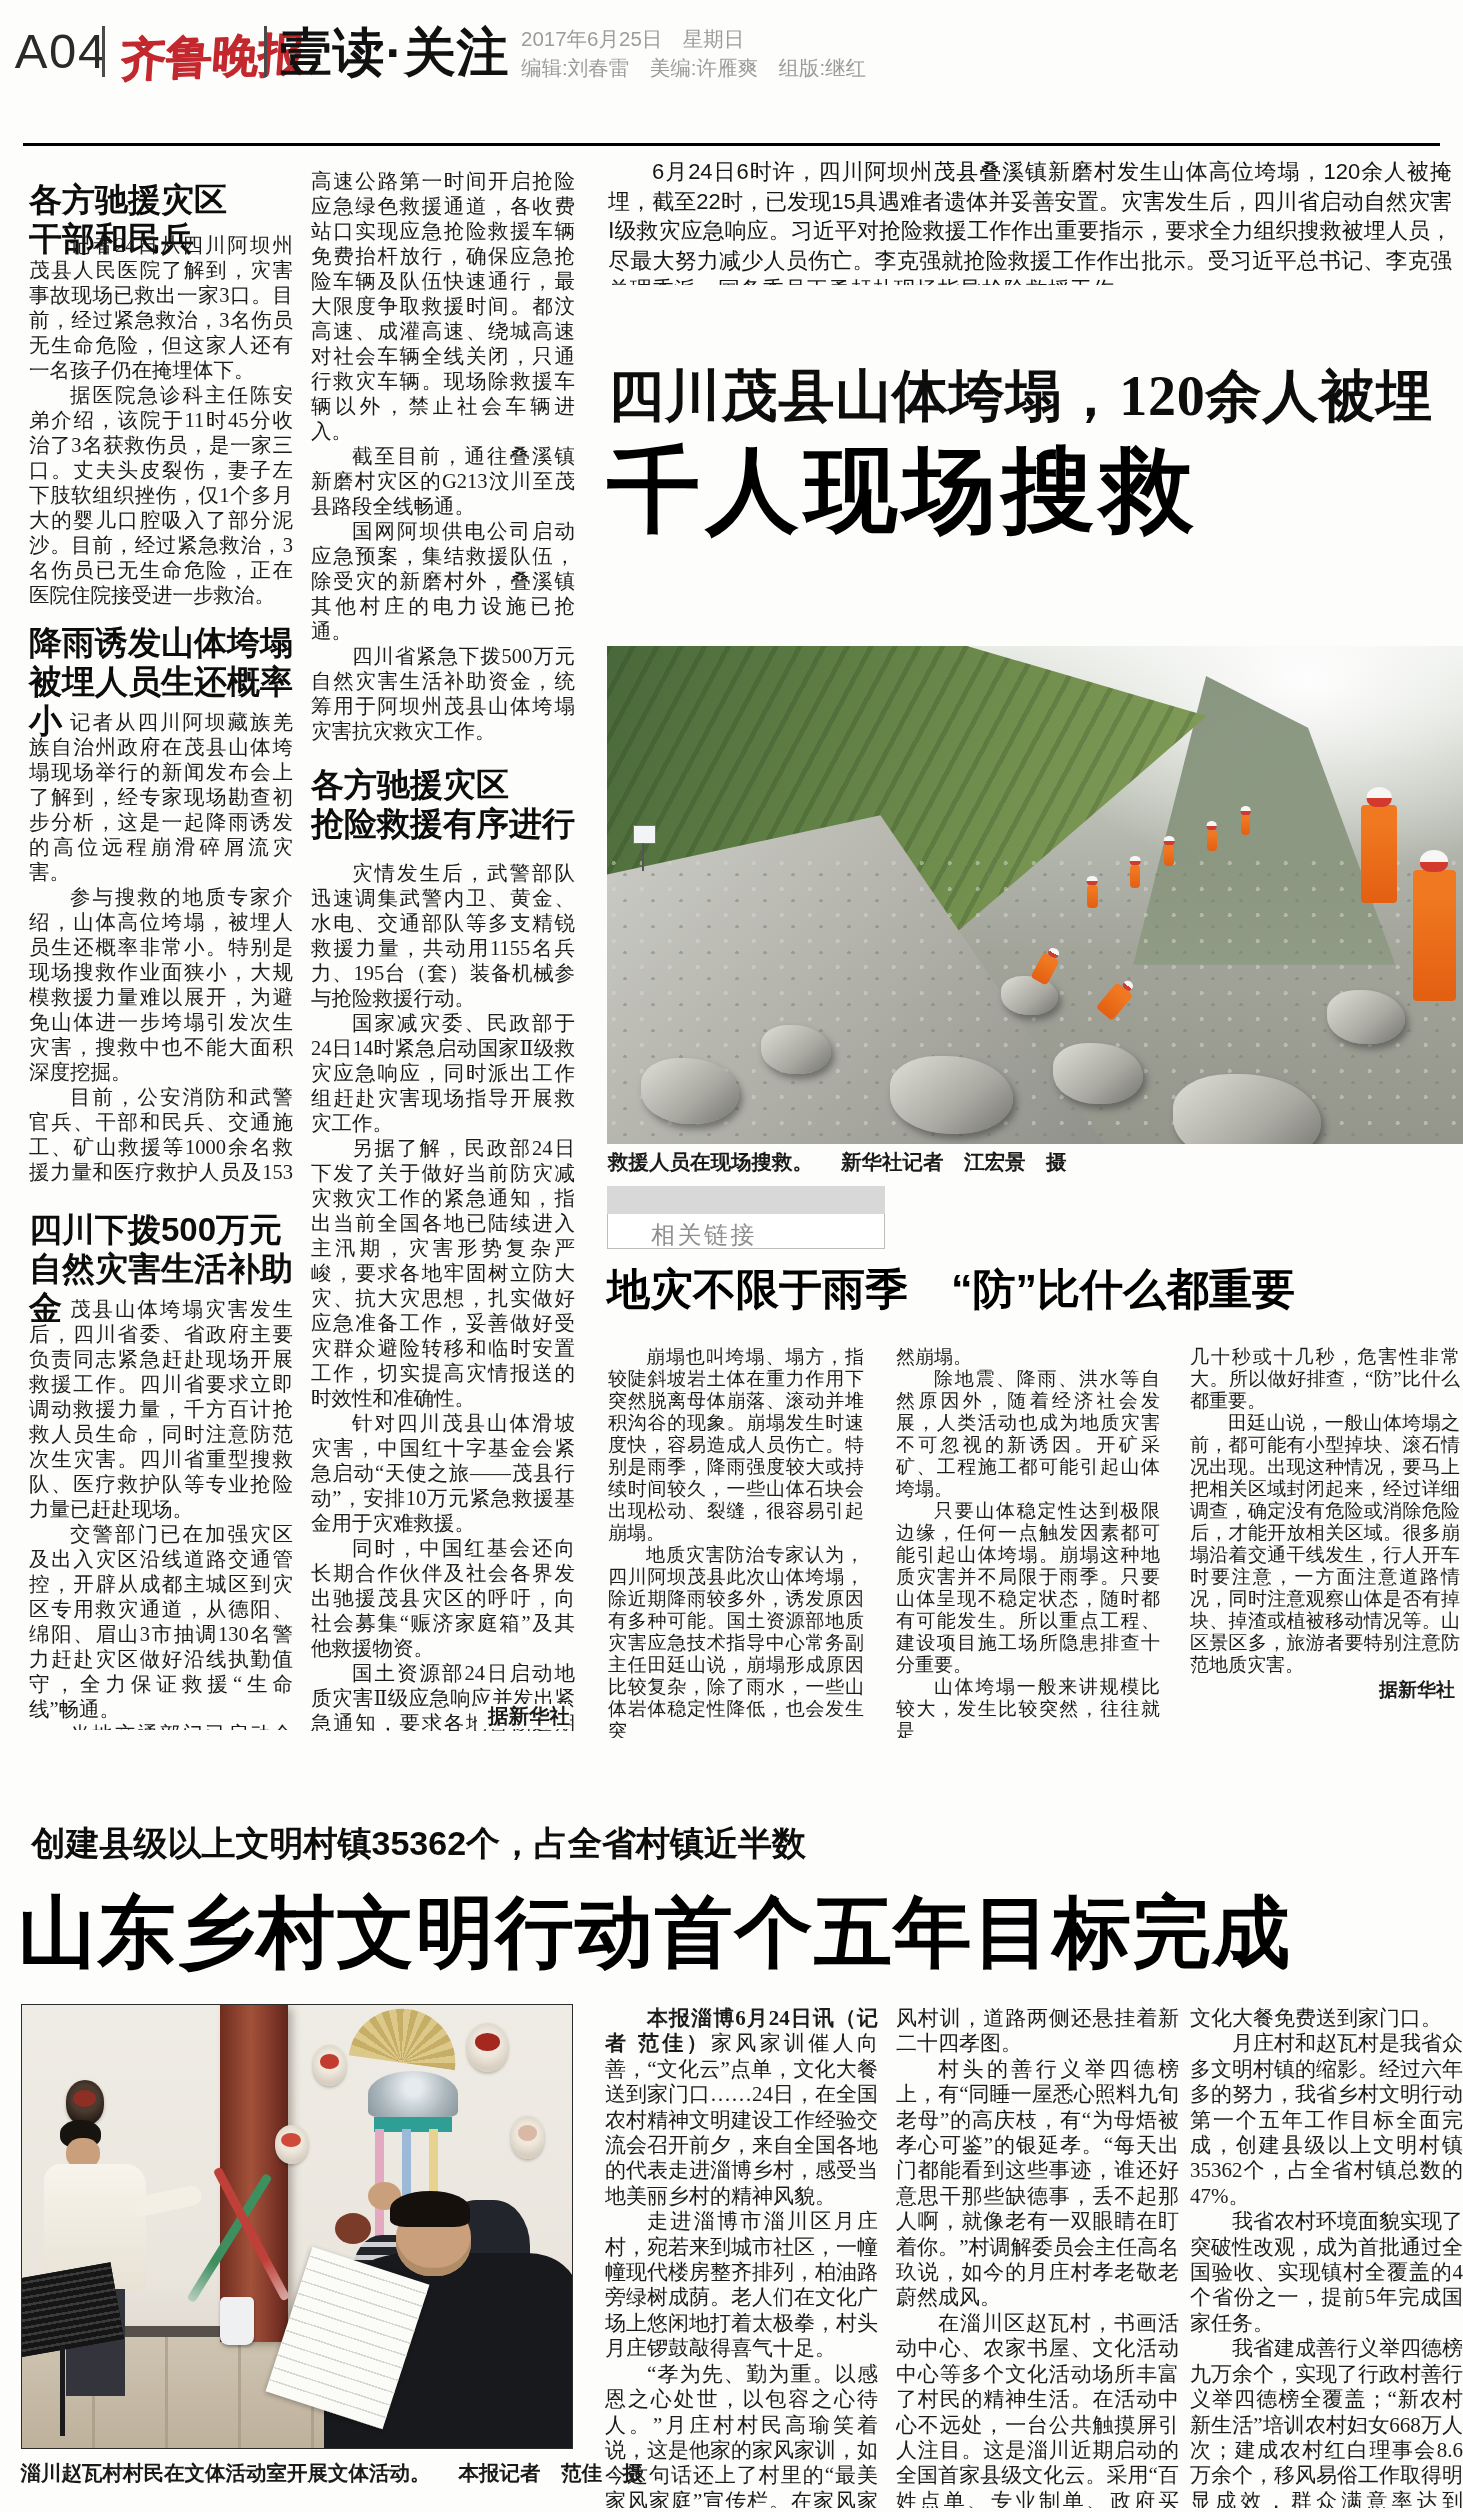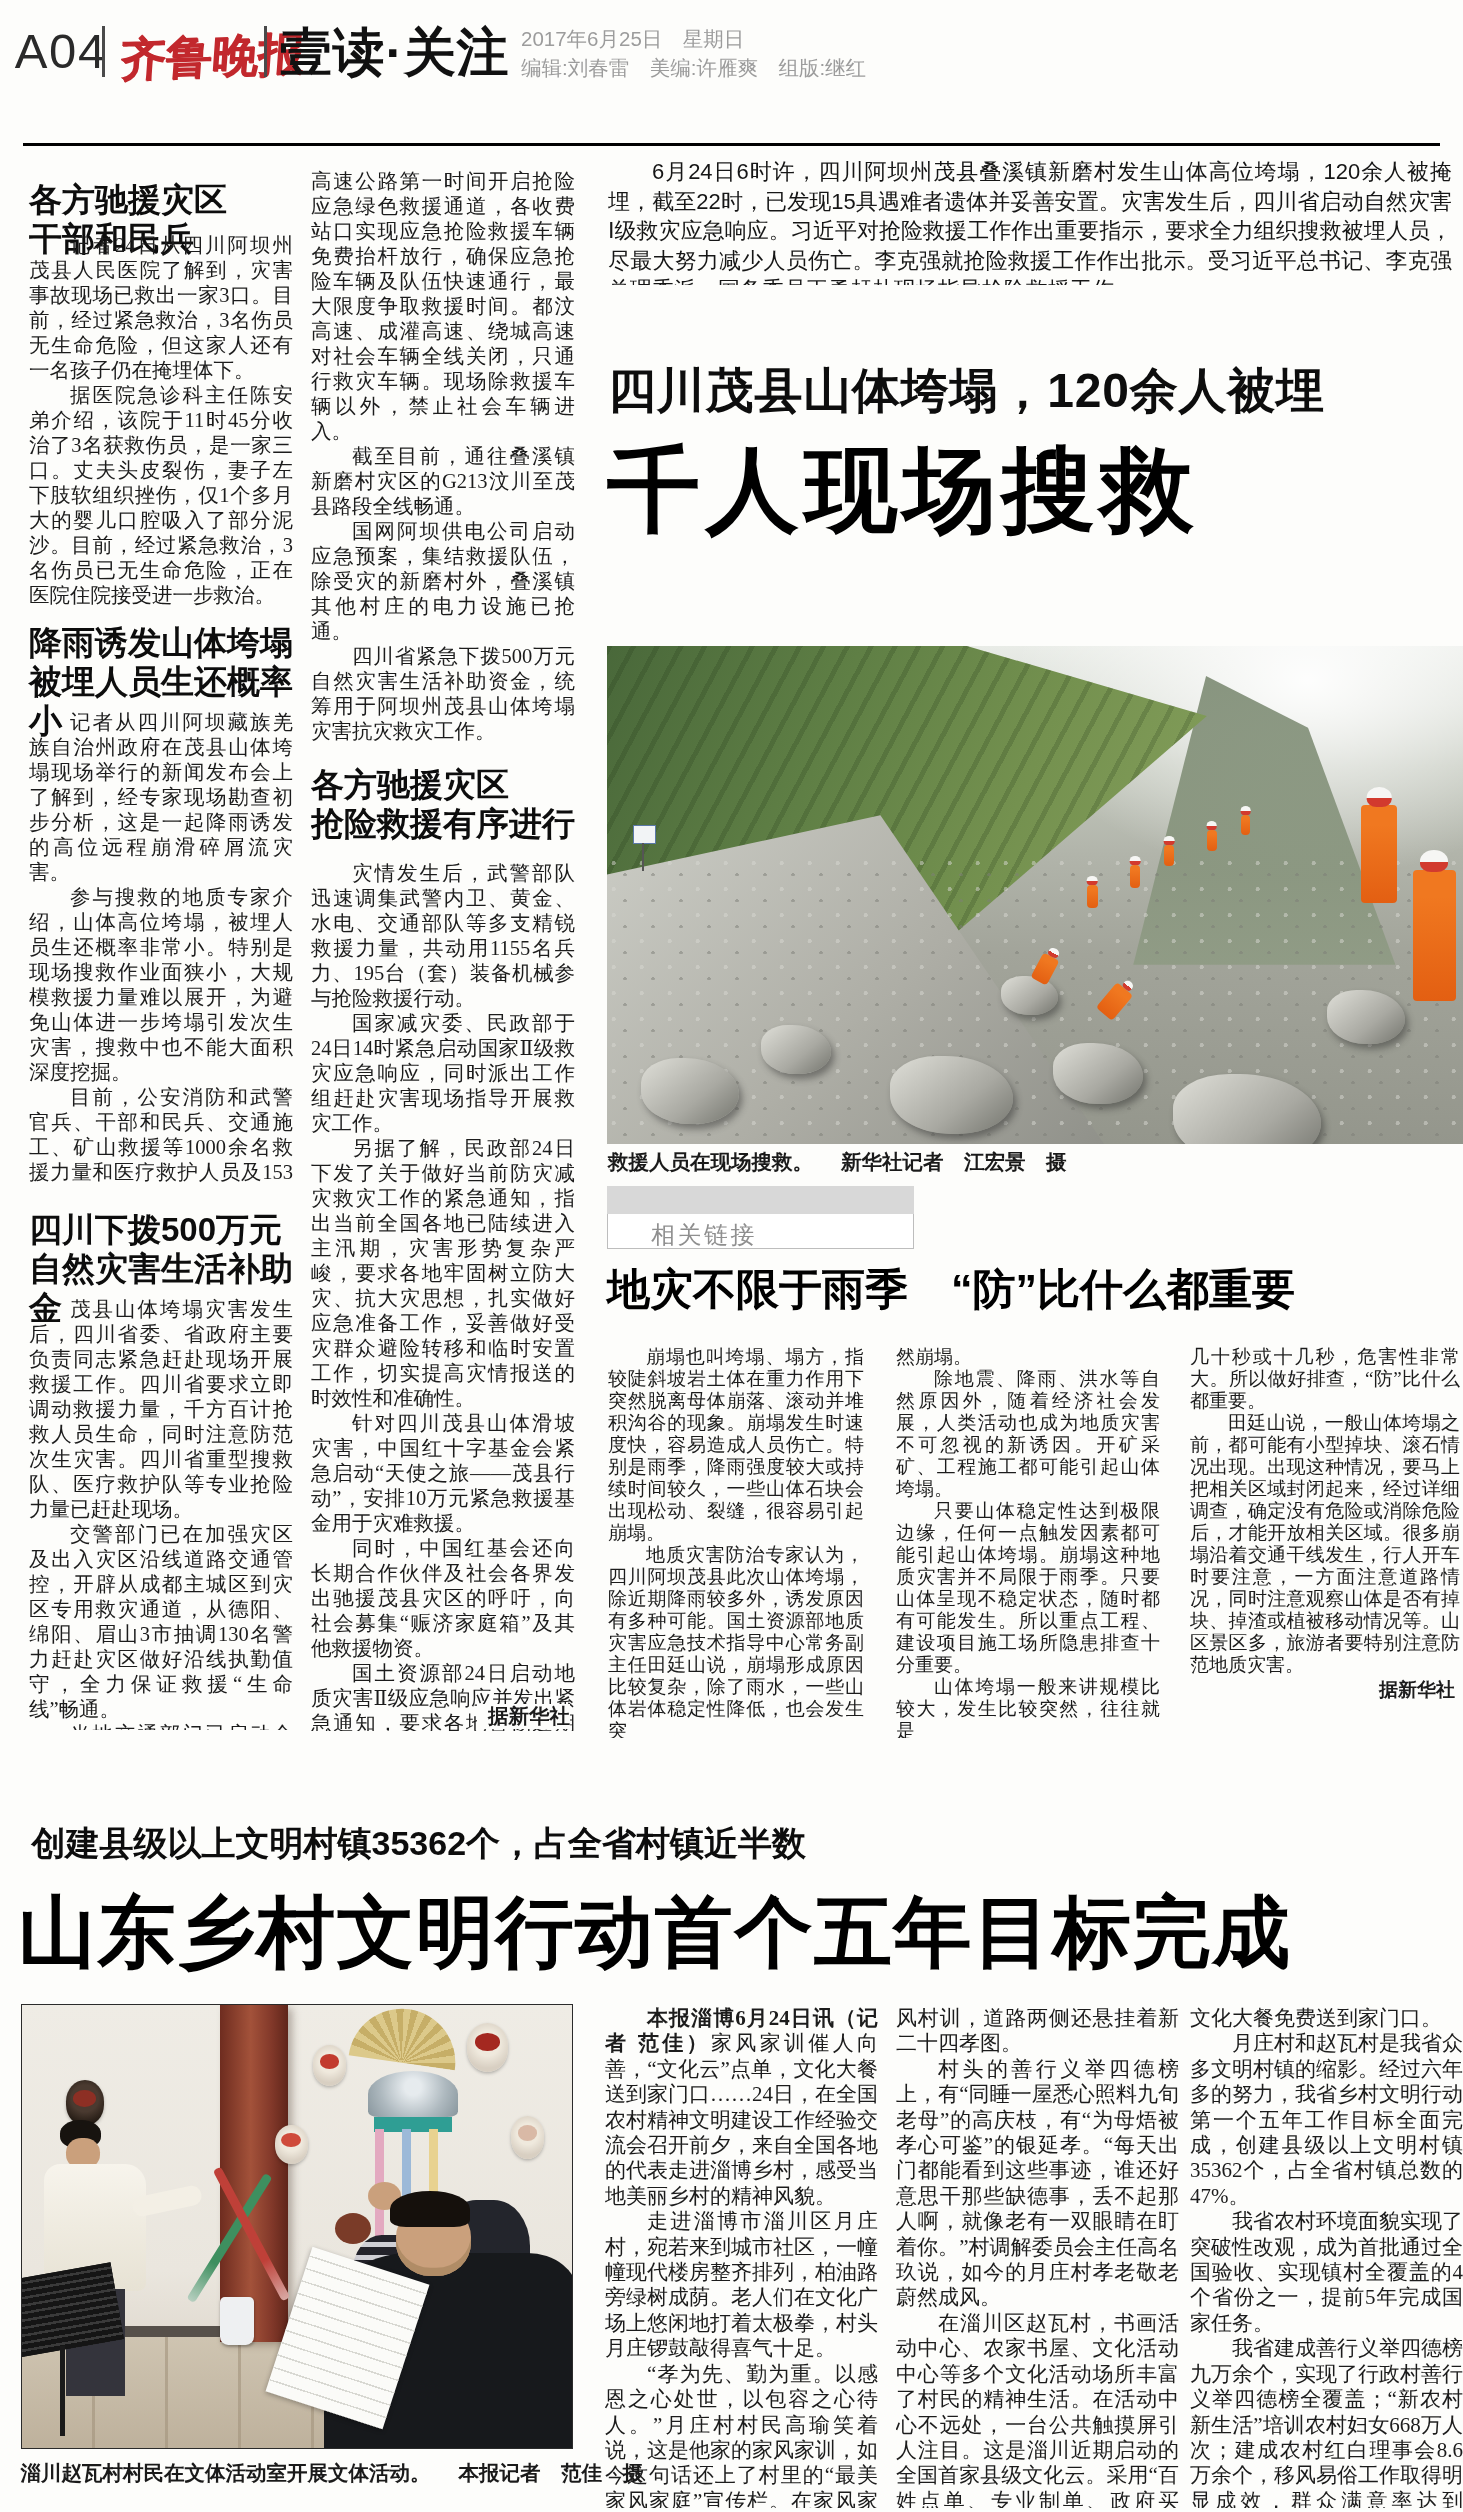--- a/index.html
+++ b/index.html
@@ -13,21 +13,21 @@
   .section-title{font-family:"Liberation Sans","DejaVu Sans",sans-serif;font-weight:700;font-size:52px;color:#111;letter-spacing:0.8px;}
   .hdr-divider{width:2.5px;background:#4a4a4a;}
   .hdr-date,.hdr-editors{font-family:"Liberation Sans","DejaVu Sans",sans-serif;color:#9c9c9c;font-size:20.5px;white-space:nowrap;}
   .top-rule{background:#000;height:2.5px;}
   .col-std{font-size:20.5px;line-height:25px;text-align:justify;overflow:hidden;}
   .col-sm{font-size:19px;line-height:22px;text-align:justify;overflow:hidden;}
   .col-bt{font-size:21px;line-height:25.4px;text-align:justify;overflow:hidden;}
   .para{margin:0;text-indent:2em;}
   .cont .para:first-child, p.cont{text-indent:0;}
   .h-col{font-family:"Liberation Sans","DejaVu Sans",sans-serif;font-weight:700;font-size:33px;line-height:39px;color:#0d0d0d;}
-  .kicker1{font-family:Liberation Sans, sans-serif;font-weight:700;font-size:48px;color:#0d0d0d;letter-spacing:0.8px;}
+  .kicker1{font-family:Liberation Serif, serif;font-weight:700;font-size:56px;color:#0d0d0d;letter-spacing:0.8px;}
   .mainhead{font-family:"Liberation Sans","DejaVu Sans",sans-serif;font-weight:700;font-size:93px;line-height:96px;color:#000;letter-spacing:5.7px;}
   .intro{font-family:"Liberation Sans","DejaVu Sans",sans-serif;font-size:22px;line-height:29.5px;color:#161616;text-align:justify;text-indent:2em;}
   .caption{font-family:"Liberation Sans","DejaVu Sans",sans-serif;font-weight:700;font-size:20.5px;color:#1a1a1a;}
   .caption .credit{margin-left:28px;}
   .relbox-strip{background:#d8d8d8;}
   .relbox-body{border:0.8px solid #bdbdbd;border-top:none;background:#fff;}
   .relbox-label{font-family:"Liberation Sans","DejaVu Sans",sans-serif;font-size:24px;color:#8f8f8f;letter-spacing:2.5px;}
   .relhead{font-family:"Liberation Sans","DejaVu Sans",sans-serif;font-weight:700;font-size:43px;color:#000;}
   .kicker2{font-family:"Liberation Sans","DejaVu Sans",sans-serif;font-weight:700;font-size:34px;color:#0d0d0d;}
   .bighead2{font-family:"Liberation Sans","DejaVu Sans",sans-serif;font-weight:700;font-size:78px;color:#000;letter-spacing:1.6px;}
@@ -207,21 +207,21 @@
       </span>
     <span class="resc" style="left:94%;top:45%;width:43px;height:131px;">
         <span class="helm" style="width:28px;height:22px;top:-20.5px;"></span>
       </span>
   </div>
 
   <div class="abs caption" style="left:608px;top:1148px;">
     <span>救援人员在现场搜救。</span><span class="credit">新华社记者　江宏景　摄</span>
   </div>
 
-  <div class="abs" style="left:607px;top:1186px;width:307px;">
+  <div class="abs" style="left:607px;top:1186px;width:278px;">
     <div class="relbox-strip" style="height:28px;"></div>
     <div class="relbox-body" style="height:34px;">
       <div class="relbox-label" style="padding:4.9px 0 0 43px;">相关链接</div>
     </div>
   </div>
 
   <div class="abs relhead" style="left:607px;top:1261px;width:857px;">地灾不限于雨季　“防”比什么都重要</div>
 
   <div class="abs col-sm" style="left:608px;top:1346px;width:256px;height:392px;">
       <p class="para">崩塌也叫垮塌、塌方，指较陡斜坡岩土体在重力作用下突然脱离母体崩落、滚动并堆积沟谷的现象。崩塌发生时速度快，容易造成人员伤亡。特别是雨季，降雨强度较大或持续时间较久，一些山体石块会出现松动、裂缝，很容易引起崩塌。</p>

